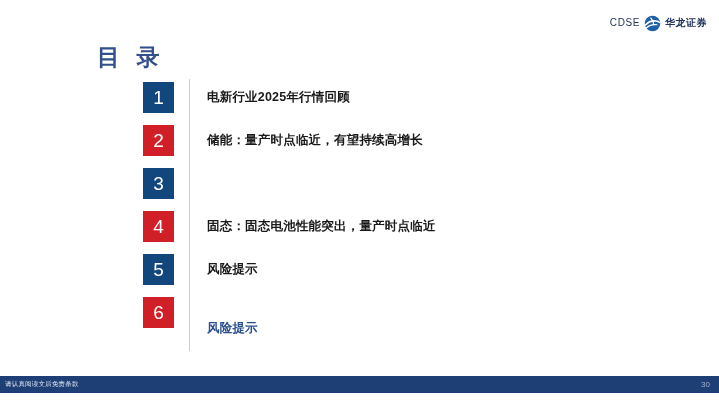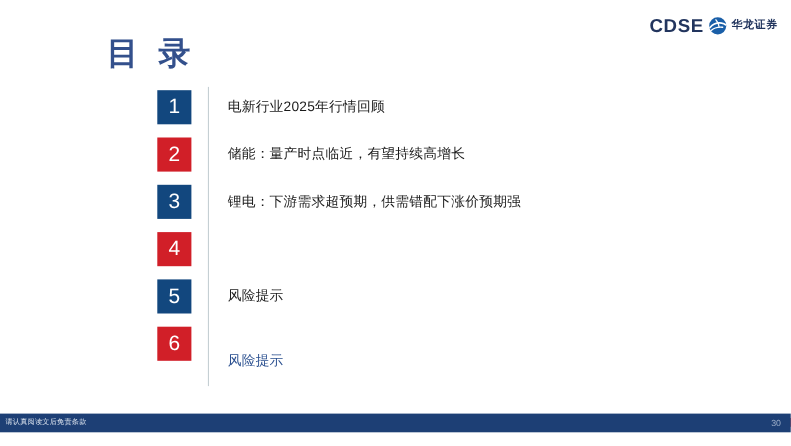--- a/index.html
+++ b/index.html
@@ -23,22 +23,22 @@
     position: absolute;
     top: 14px;
     right: 12px;
     display: flex;
     align-items: center;
     gap: 4px;
     height: 18px;
   }
   .logo-cdse {
     font-family: "Liberation Sans", "DejaVu Sans", sans-serif;
-    font-size: 17px;
-    font-weight: bold;
+    font-size: 10px;
+    font-weight: normal;
     letter-spacing: 0.6px;
     color: #22355e;
     line-height: 1;
   }
   .logo-mark {
     width: 17px;
     height: 17px;
     flex: 0 0 17px;
   }
   .logo-cn {
@@ -47,22 +47,22 @@
     font-weight: bold;
     color: #22355e;
     letter-spacing: 0.5px;
     line-height: 1;
   }
 
   
   .page-title {
     position: absolute;
     left: 97px;
-    top: 32px;
-    font-size: 29px;
+    top: 44px;
+    font-size: 23px;
     font-weight: bold;
     color: #33508c;
     letter-spacing: 5px;
     line-height: 1.2;
   }
 
   
   .toc {
     position: absolute;
     left: 143px;
@@ -95,21 +95,21 @@
     font-size: 19px;
     font-weight: normal;
     font-family: "Liberation Sans", "DejaVu Sans", sans-serif;
     line-height: 1;
   }
   .toc-num.navy { background: #12477e; }
   .toc-num.red  { background: #d11f28; }
   .toc-label {
     margin-left: 33px;
     font-size: 12.5px;
-    font-weight: normal;
+    font-weight: bold;
     color: #1a1a1a;
     white-space: nowrap;
     letter-spacing: 0.2px;
   }
   .toc-label.active { color: #2a4f8f; margin-top: 32px; }
 
   
   .footer-red {
     position: absolute;
     left: 0;
@@ -171,25 +171,25 @@
       <div class="toc-label">电新行业2025年行情回顾</div>
     </div>
 
     <div class="toc-row">
       <div class="toc-num red">2</div>
       <div class="toc-label">储能：量产时点临近，有望持续高增长</div>
     </div>
 
     <div class="toc-row">
       <div class="toc-num navy">3</div>
-      <div class="toc-label">锂电：下游需求超预期，供需错配下涨价预期强</div>
     </div>
 
     <div class="toc-row">
       <div class="toc-num red">4</div>
+      <div class="toc-label">固态：固态电池性能突出，量产时点临近</div>
     </div>
 
     <div class="toc-row">
       <div class="toc-num navy">5</div>
       <div class="toc-label">风险提示</div>
     </div>
 
     <div class="toc-row">
       <div class="toc-num red">6</div>
       <div class="toc-label active">风险提示</div>

